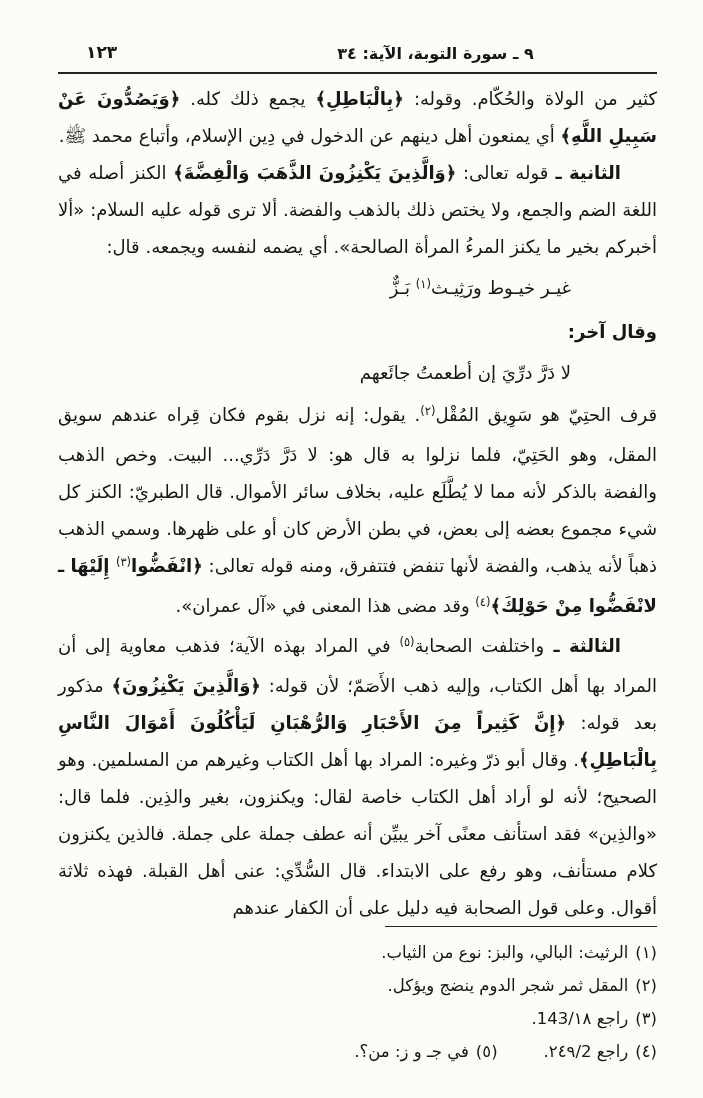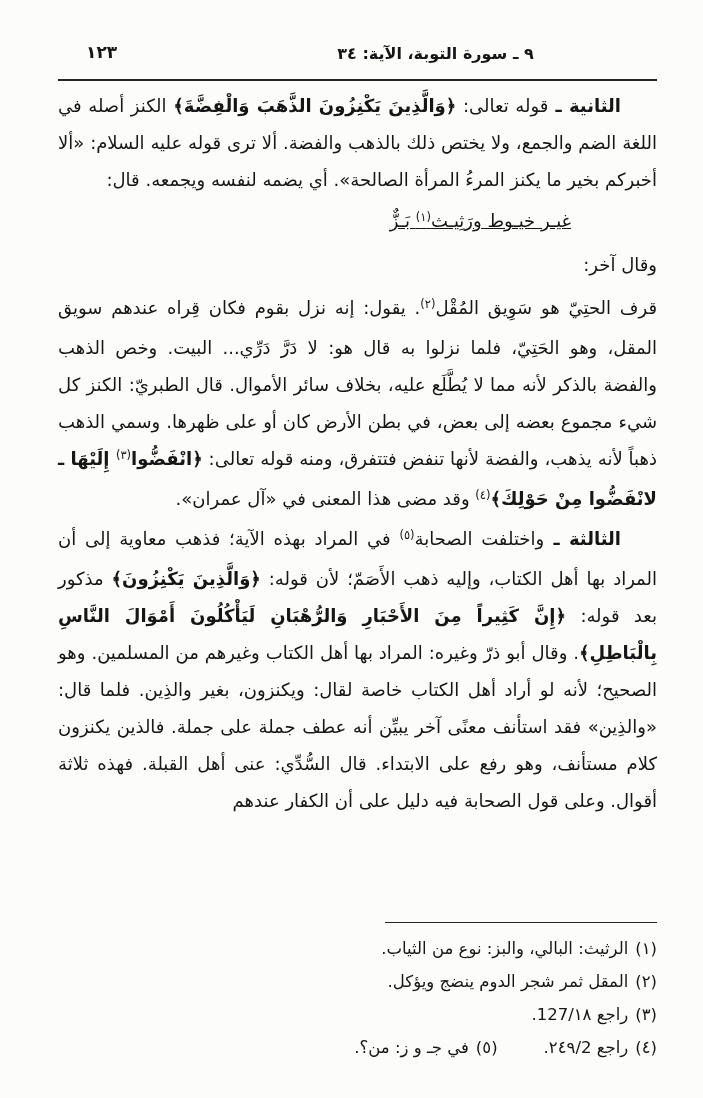--- a/index.html
+++ b/index.html
@@ -27,22 +27,22 @@
   .para{margin:0;}
   .indent{text-indent:36px;}
   .sec-label{font-weight:bold;}
   .aya{font-weight:bold;}
   .fnref{font-size:11.5px;position:relative;top:-6px;font-weight:normal;}
   
   .verse{
     display:flex;justify-content:space-between;align-items:baseline;
     margin:3px 86px 3px 8px;line-height:40px;
   }
-  .hem{white-space:nowrap;text-decoration:underline;}
-  .poem-sep{margin:0;line-height:37px;}
+  .hem{white-space:nowrap;}
+  .poem-sep{margin:0;line-height:37px;font-weight:bold;}
   
   .footnotes{margin-top:auto;font-size:16.5px;line-height:33px;}
   .fn-sep{
     width:272px;border-top:1.5px solid #242424;
     margin:0 0 9px auto;
   }
   .fn-row{display:flex;}
   .fn-item{display:flex;}
   .fn-item + .fn-item{margin-right:46px;}
   .fn-num{margin-left:7px;white-space:nowrap;}
@@ -53,51 +53,53 @@
 <div class="page">
 
   <div class="hdr">
     <div class="pagenum">١٢٣</div>
     <div class="htitle" dir="rtl">٩ ـ سورة التوبة، الآية: ٣٤</div>
   </div>
   <div class="rule"></div>
 
   <div class="bodytext" dir="rtl">
 
+    <p class="para"><span>كثير من الولاة والحُكّام. وقوله: </span><span class="aya">﴿بِالْبَاطِلِ﴾</span><span> يجمع ذلك كله. </span><span class="aya">﴿وَيَصُدُّونَ عَنْ سَبِيلِ اللَّهِ﴾</span><span> أي يمنعون أهل دينهم عن الدخول في دِين الإسلام، وأتباع محمد </span><span>ﷺ</span><span>.</span></p>
 
     <p class="para indent"><span class="sec-label">الثانية</span><span class="sec-label"> ـ </span><span>قوله تعالى: </span><span class="aya">﴿وَالَّذِينَ يَكْنِزُونَ الذَّهَبَ وَالْفِضَّةَ﴾</span><span> الكنز أصله في اللغة الضم والجمع، ولا يختص ذلك بالذهب والفضة. ألا ترى قوله عليه السلام: «ألا أخبركم بخير ما يكنز المرءُ المرأة الصالحة». أي يضمه لنفسه ويجمعه. قال:</span></p>
 
     <div class="verse">
       <span class="hem"><span>غيـر خيـوط ورَثِيـث</span><span class="fnref">(١)</span><span> بَـزٌّ</span></span>
     </div>
 
     <p class="poem-sep">وقال آخر:</p>
 
     <div class="verse">
+      <span class="hem">لا دَرَّ درِّيَ إن أطعمتُ جائَعهم</span>
     </div>
 
     <p class="para"><span>قرف الحتِيّ هو سَوِيق المُقْل</span><span class="fnref">(٢)</span><span>. يقول: إنه نزل بقوم فكان قِراه عندهم سويق المقل، وهو الحَتِيّ، فلما نزلوا به قال هو: لا دَرَّ دَرِّي... البيت. وخص الذهب والفضة بالذكر لأنه مما لا يُطَّلَع عليه، بخلاف سائر الأموال. قال الطبريّ: الكنز كل شيء مجموع بعضه إلى بعض، في بطن الأرض كان أو على ظهرها. وسمي الذهب ذهباً لأنه يذهب، والفضة لأنها تنفض فتتفرق، ومنه قوله تعالى: </span><span class="aya">﴿انْفَضُّوا</span><span class="fnref">(٣)</span><span class="aya"> إِلَيْهَا ـ لانْفَضُّوا مِنْ حَوْلِكَ﴾</span><span class="fnref">(٤)</span><span> وقد مضى هذا المعنى في «آل عمران».</span></p>
 
     <p class="para indent"><span class="sec-label">الثالثة</span><span class="sec-label"> ـ </span><span>واختلفت الصحابة</span><span class="fnref">(٥)</span><span> في المراد بهذه الآية؛ فذهب معاوية إلى أن المراد بها أهل الكتاب، وإليه ذهب الأَصَمّ؛ لأن قوله: </span><span class="aya">﴿وَالَّذِينَ يَكْنِزُونَ﴾</span><span> مذكور بعد قوله: </span><span class="aya">﴿إِنَّ كَثِيراً مِنَ الأَحْبَارِ وَالرُّهْبَانِ لَيَأْكُلُونَ أَمْوَالَ النَّاسِ بِالْبَاطِلِ﴾</span><span>. وقال أبو ذرّ وغيره: المراد بها أهل الكتاب وغيرهم من المسلمين. وهو الصحيح؛ لأنه لو أراد أهل الكتاب خاصة لقال: ويكنزون، بغير والذِين. فلما قال: «والذِين» فقد استأنف معنًى آخر يبيِّن أنه عطف جملة على جملة. فالذين يكنزون كلام مستأنف، وهو رفع على الابتداء. قال السُّدِّي: عنى أهل القبلة. فهذه ثلاثة أقوال. وعلى قول الصحابة فيه دليل على أن الكفار عندهم</span></p>
 
   </div>
 
   <div class="footnotes" dir="rtl">
     <div class="fn-sep"></div>
     <div class="fn-row">
       <span class="fn-num">(١)</span>
       <span class="fn-text">الرثيث: البالي، والبز: نوع من الثياب.</span>
     </div>
     <div class="fn-row">
       <span class="fn-num">(٢)</span>
       <span class="fn-text">المقل ثمر شجر الدوم ينضج ويؤكل.</span>
     </div>
     <div class="fn-row">
       <span class="fn-num">(٣)</span>
-      <span class="fn-text">راجع 127/١٨.</span>
+      <span class="fn-text">راجع 143/١٨.</span>
     </div>
     <div class="fn-row">
       <span class="fn-item">
         <span class="fn-num">(٤)</span>
         <span class="fn-text">راجع ٢٤٩/2.</span>
       </span>
       <span class="fn-item">
         <span class="fn-num">(٥)</span>
         <span class="fn-text">في جـ و ز: من؟.</span>
       </span>

